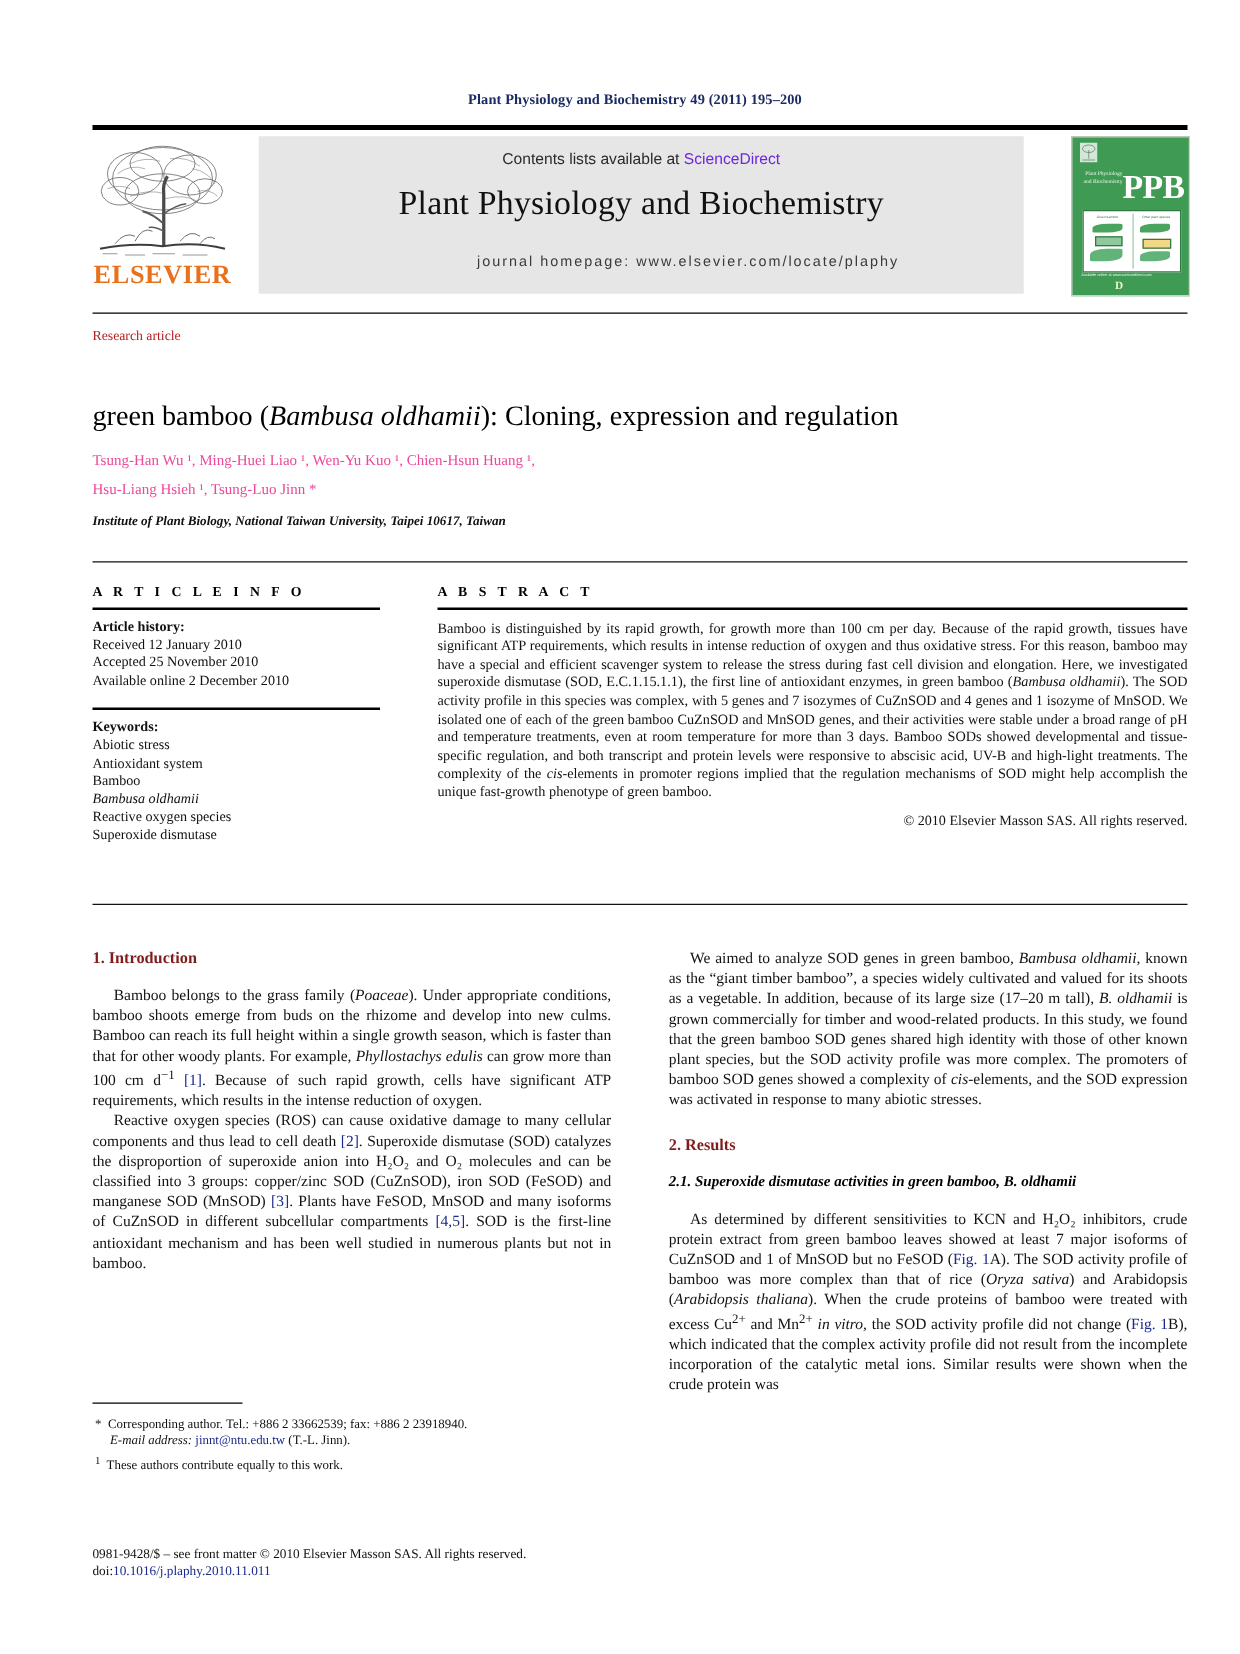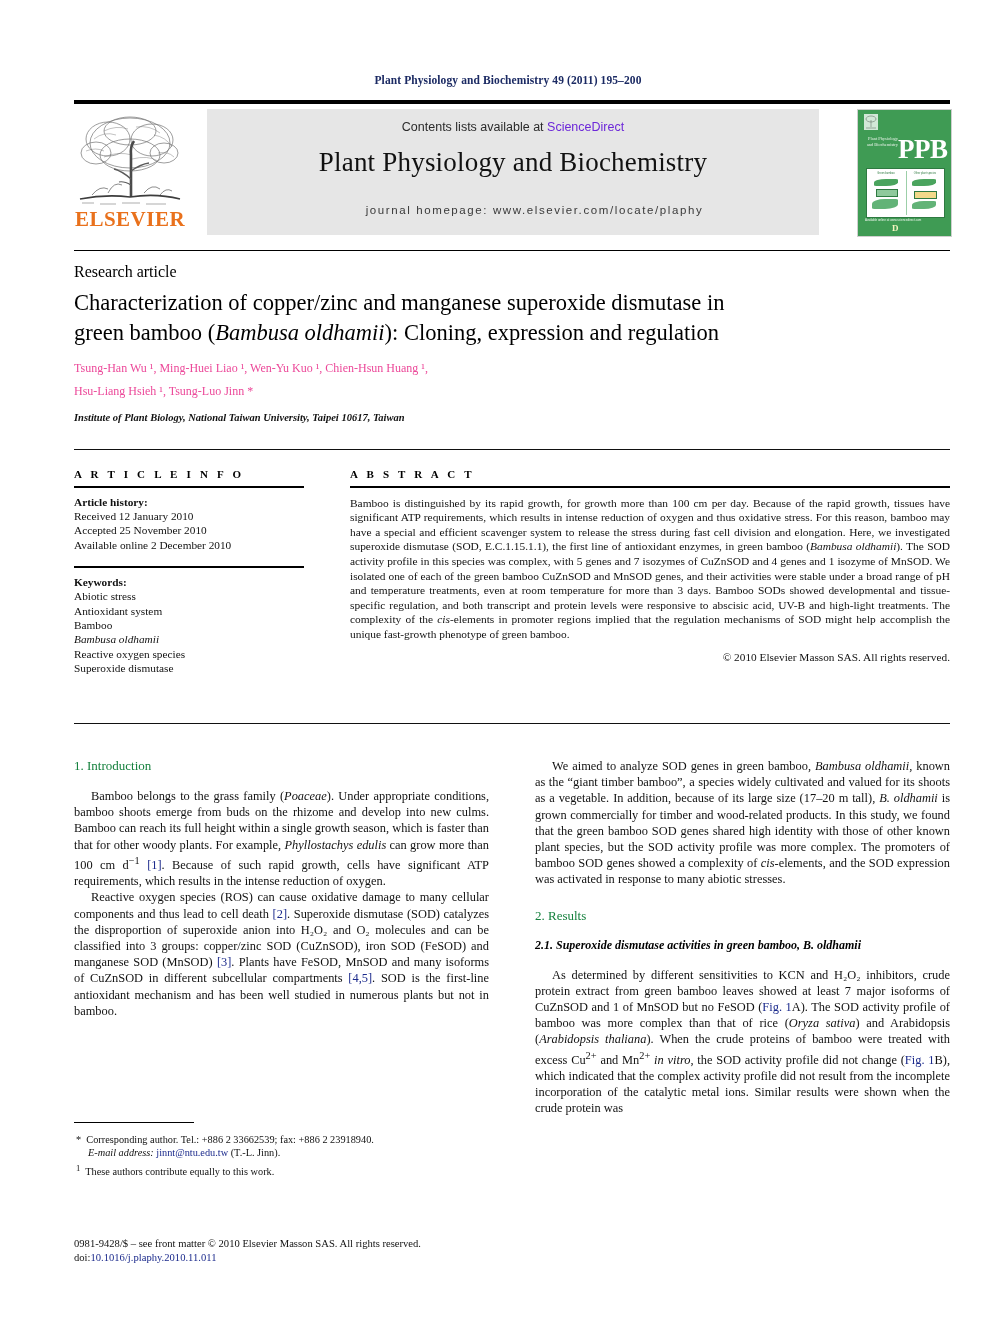--- a/index.html
+++ b/index.html
@@ -42,21 +42,21 @@
     position:absolute;left:0;top:11px;width:612px;text-align:center;
     font-family:"Liberation Sans",sans-serif;font-size:12.5px;color:#2b2b2b;
   }
   .contents .sd{color:#6d28d9;}
   .jtitle{
     position:absolute;left:0;top:38px;width:612px;text-align:center;
     font-family:"Liberation Serif",serif;font-size:27px;color:#111;
     letter-spacing:.2px;
   }
   .jhome{
-    position:absolute;left:0;top:95px;width:655px;text-align:center;
+    position:absolute;left:16px;top:95px;width:655px;text-align:center;
     font-family:"Liberation Sans",sans-serif;font-size:11.5px;color:#3a3a3a;
     letter-spacing:1.6px;
   }
 
   
   .ppb{
     position:absolute;left:783px;top:0;width:93px;height:126px;
     background:#3f9b54;border:1px solid #cfcfcf;overflow:hidden;
   }
   .ppb-el{position:absolute;left:6px;top:4px;width:14px;height:16px;opacity:.85;}
@@ -91,21 +91,21 @@
   }
   .ppb-d{
     position:absolute;left:34px;bottom:3px;
     font-family:"Liberation Serif",serif;font-size:9px;font-weight:bold;color:#f5f5c0;
   }
 
   
   .artrule{position:absolute;left:62px;top:250px;width:876px;height:1px;background:#000;}
   .arttype{
     position:absolute;left:62px;top:263px;
-    font-family:"Liberation Serif",serif;font-size:16px;color:#000000;
+    font-family:"Liberation Serif",serif;font-size:11px;color:#b91c1c;
   }
   .title{
     position:absolute;left:62px;top:288px;width:880px;
     font-family:"Liberation Serif",serif;font-size:22.5px;line-height:30px;color:#000;
   }
   .title i{font-style:italic;}
 
   .authors{
     position:absolute;left:62px;top:357px;width:880px;
     font-family:"Liberation Serif",serif;font-size:12px;line-height:23px;color:#ec4899;
@@ -145,21 +145,21 @@
     font-family:"Liberation Serif",serif;font-size:11.3px;color:#111;
     text-align:right;margin-top:9px;
   }
 
   
   .col{position:absolute;top:758px;width:415px;}
   .colL{left:62px;}
   .colR{left:523px;}
 
   .h1{
-    font-family:"Liberation Serif",serif;font-size:13px;font-weight:normal;color:#15803d;
+    font-family:"Liberation Serif",serif;font-size:13px;font-weight:bold;color:#7f1d1d;
     margin:0 0 14px 0;
   }
   .h2{
     font-family:"Liberation Serif",serif;font-size:12px;font-weight:bold;font-style:italic;
     color:#000;margin:0 0 14px 0;
   }
   p.body{
     font-family:"Liberation Serif",serif;font-size:12.4px;line-height:16.2px;
     text-align:justify;color:#111;margin:0 0 0 0;text-indent:17px;
   }
@@ -278,21 +278,21 @@
         <div class="ppb-d">D</div>
       </div>
 
     </div>
   </div>
 
   <div class="artrule"></div>
   <div class="arttype">Research article</div>
 
   <div class="title">
-    <span>Characterization of copper/zinc and manganese superoxide dismutase in</span><br>
+    <br>
     <span>green bamboo (</span><i>Bambusa oldhamii</i><span>): Cloning, expression and regulation</span>
   </div>
 
   <div class="authors">
     <span>Tsung-Han Wu ¹, Ming-Huei Liao ¹, Wen-Yu Kuo ¹, Chien-Hsun Huang ¹,</span><br>
     <span>Hsu-Liang Hsieh ¹, Tsung-Luo Jinn *</span>
   </div>
   <div class="affil">Institute of Plant Biology, National Taiwan University, Taipei 10617, Taiwan</div>
 
   <div class="band-rule-top"></div>

